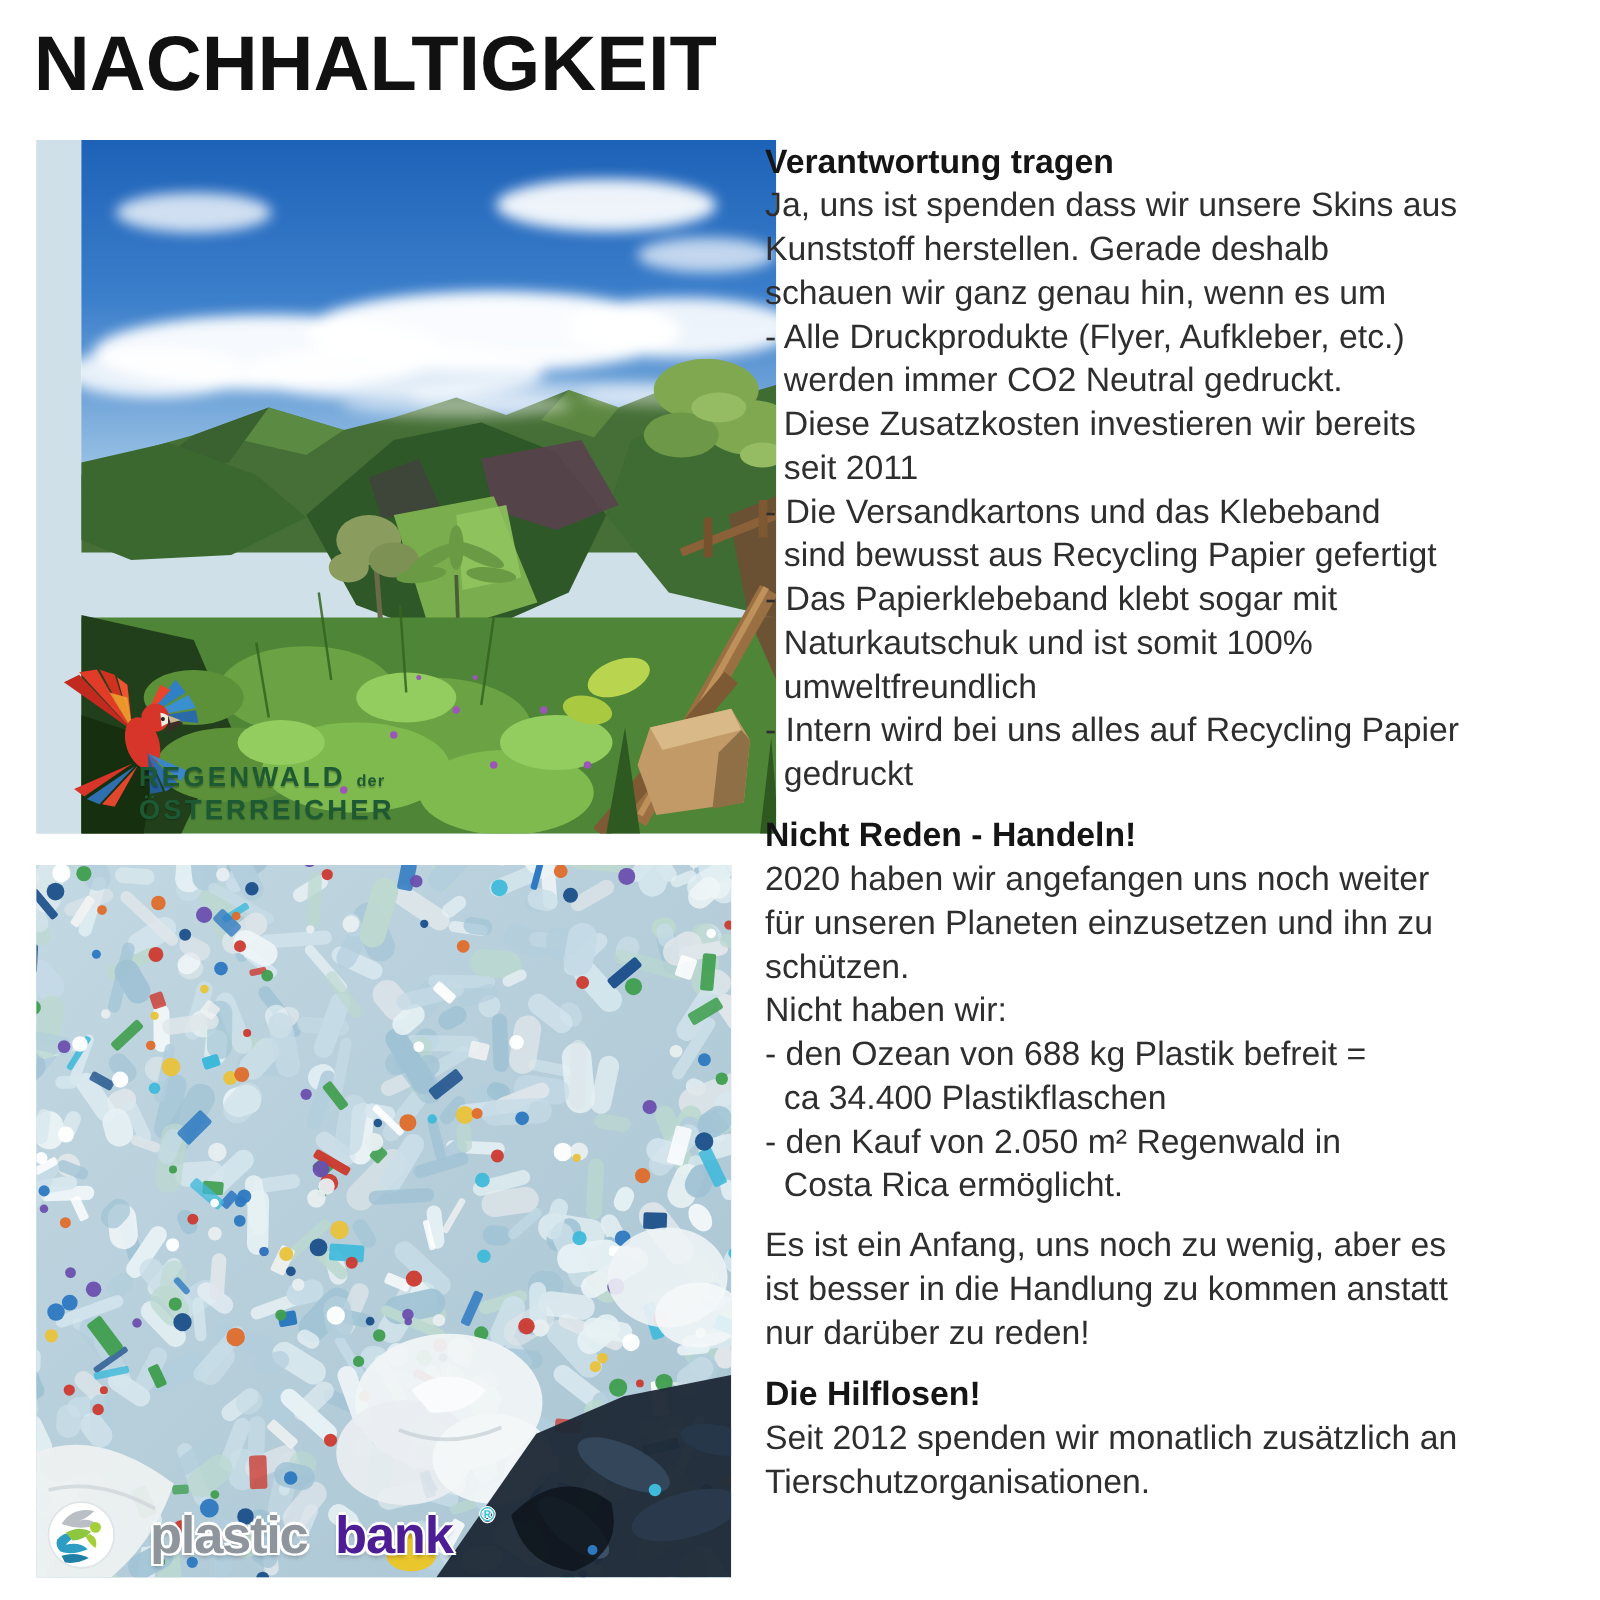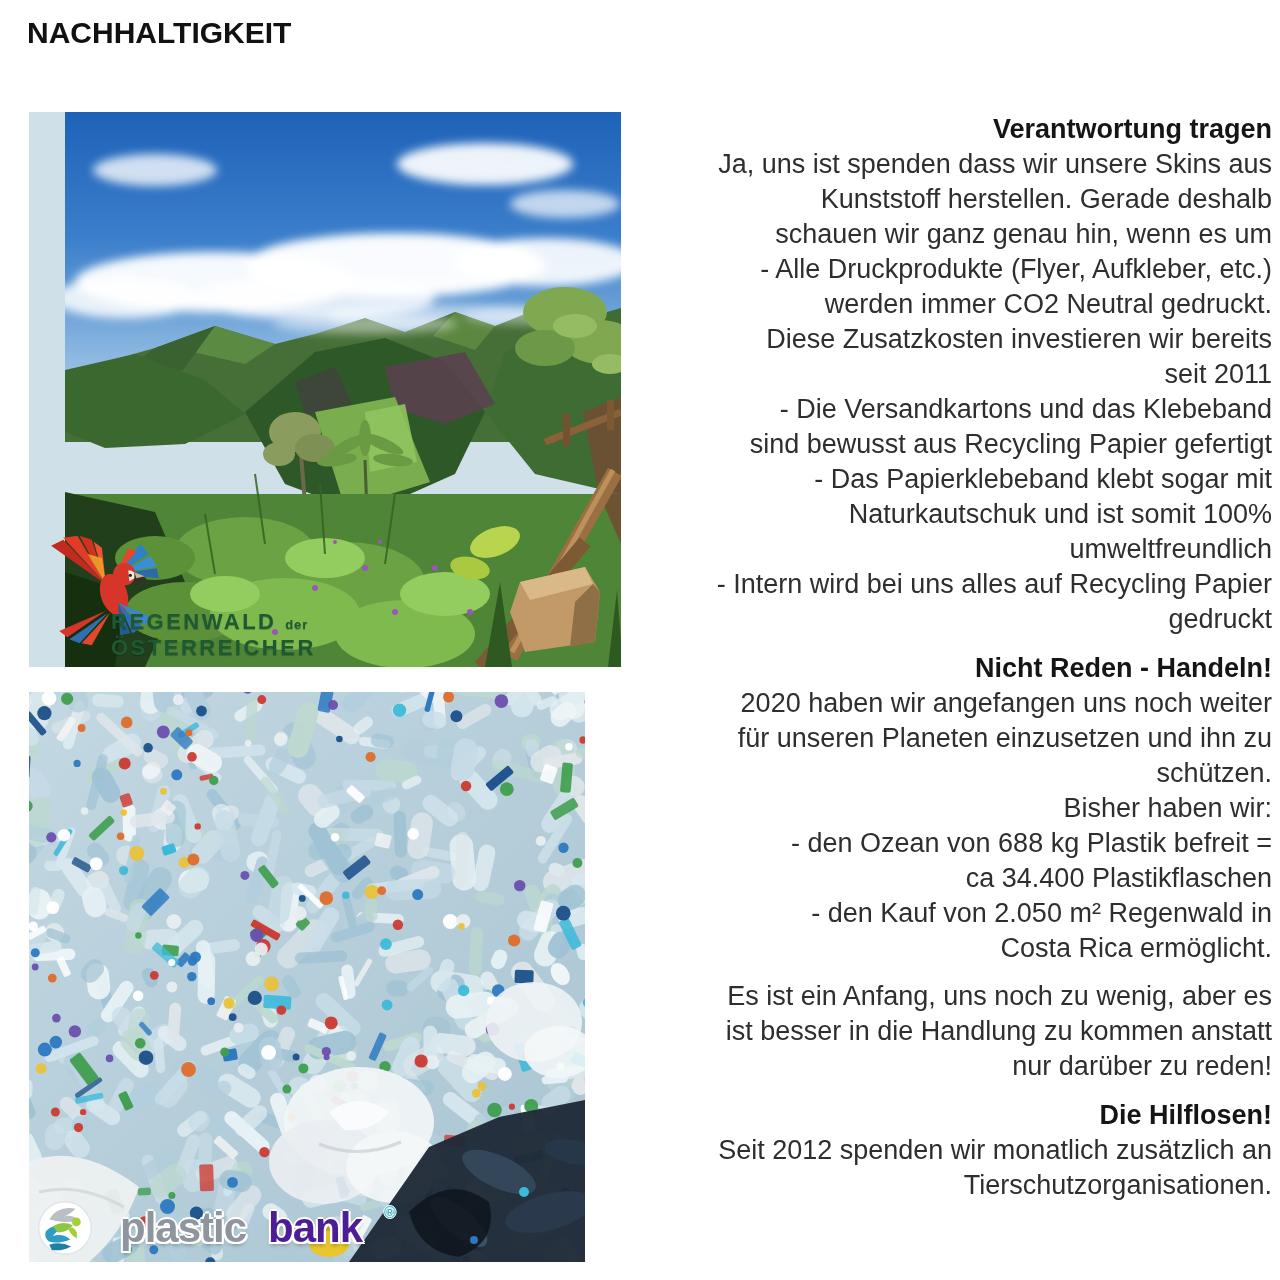--- a/index.html
+++ b/index.html
@@ -1,19 +1,19 @@
 <!DOCTYPE html>
 <html><head>
 <meta charset="utf-8">
 <style>
   html,body{margin:0;padding:0;background:#ffffff;}
   .page{position:relative;width:1280px;height:1280px;background:#ffffff;overflow:hidden;
         font-family:"Liberation Sans",sans-serif;}
 
-  .title{position:absolute;left:27px;top:16px;margin:0;font-size:30px;font-weight:800;
+  .title{position:absolute;left:27px;top:16px;margin:0;font-size:62px;font-weight:800;
          letter-spacing:0px;color:#111111;}
 
   
   .photo{position:absolute;left:29px;width:556px;overflow:hidden;background:#cfe0e8;}
   .photo svg.scene{display:block;width:100%;height:100%;}
   .photo-top{top:112px;height:555px;padding-left:36px;}
   .photo-bottom{top:692px;height:570px;}
 
   
   .rw-logo{position:absolute;left:14px;bottom:4px;width:320px;height:135px;pointer-events:none;}
@@ -29,21 +29,21 @@
   .pb-word{font-size:42px;font-weight:bold;letter-spacing:-1px;
            text-shadow:-2px 0 0 #ffffff,2px 0 0 #ffffff,0 -2px 0 #ffffff,0 2px 0 #ffffff,
                        2px 2px 0 #ffffff,-2px 2px 0 #ffffff,0 3px 4px rgba(0,0,0,.35);}
   .pb-plastic{color:#8e959c;}
   .pb-bank{color:#4c1d95;}
   .pb-reg{font-size:16px;font-weight:bold;color:#3cc0d8;align-self:flex-start;margin-top:4px;
           text-shadow:-1px 0 0 #fff,1px 0 0 #fff,0 -1px 0 #fff,0 1px 0 #fff;}
 
   
   .col{position:absolute;left:612px;top:112px;width:660px;color:#2e2e2e;
-       font-size:27px;line-height:35px;text-align:right;}
+       font-size:27px;line-height:35px;}
   .col h2{margin:0;font-size:27px;line-height:35px;font-weight:bold;color:#151515;}
   .sec{margin:0 0 14px 0;}
   .gap{height:13px;}
   .tline{white-space:pre;}
 </style>
 </head>
 <body>
 
 <div class="page">
 
@@ -936,21 +936,21 @@
           <div class="tline">  gedruckt</div>
         </div>
     </section>
 
     <section class="sec">
       <h2>Nicht Reden - Handeln!</h2>
       <div>
           <div class="tline">2020 haben wir angefangen uns noch weiter</div>
           <div class="tline">für unseren Planeten einzusetzen und ihn zu</div>
           <div class="tline">schützen.</div>
-          <div class="tline">Bisher haben wir:</div>
+          <div class="tline">Nicht haben wir:</div>
           <div class="tline">- den Ozean von 688 kg Plastik befreit =</div>
           <div class="tline">  ca 34.400 Plastikflaschen</div>
           <div class="tline">- den Kauf von 2.050 m² Regenwald in</div>
           <div class="tline">  Costa Rica ermöglicht.</div>
         </div>
       <div class="gap"></div>
       <div>
           <div class="tline">Es ist ein Anfang, uns noch zu wenig, aber es</div>
           <div class="tline">ist besser in die Handlung zu kommen anstatt</div>
           <div class="tline">nur darüber zu reden!</div>

